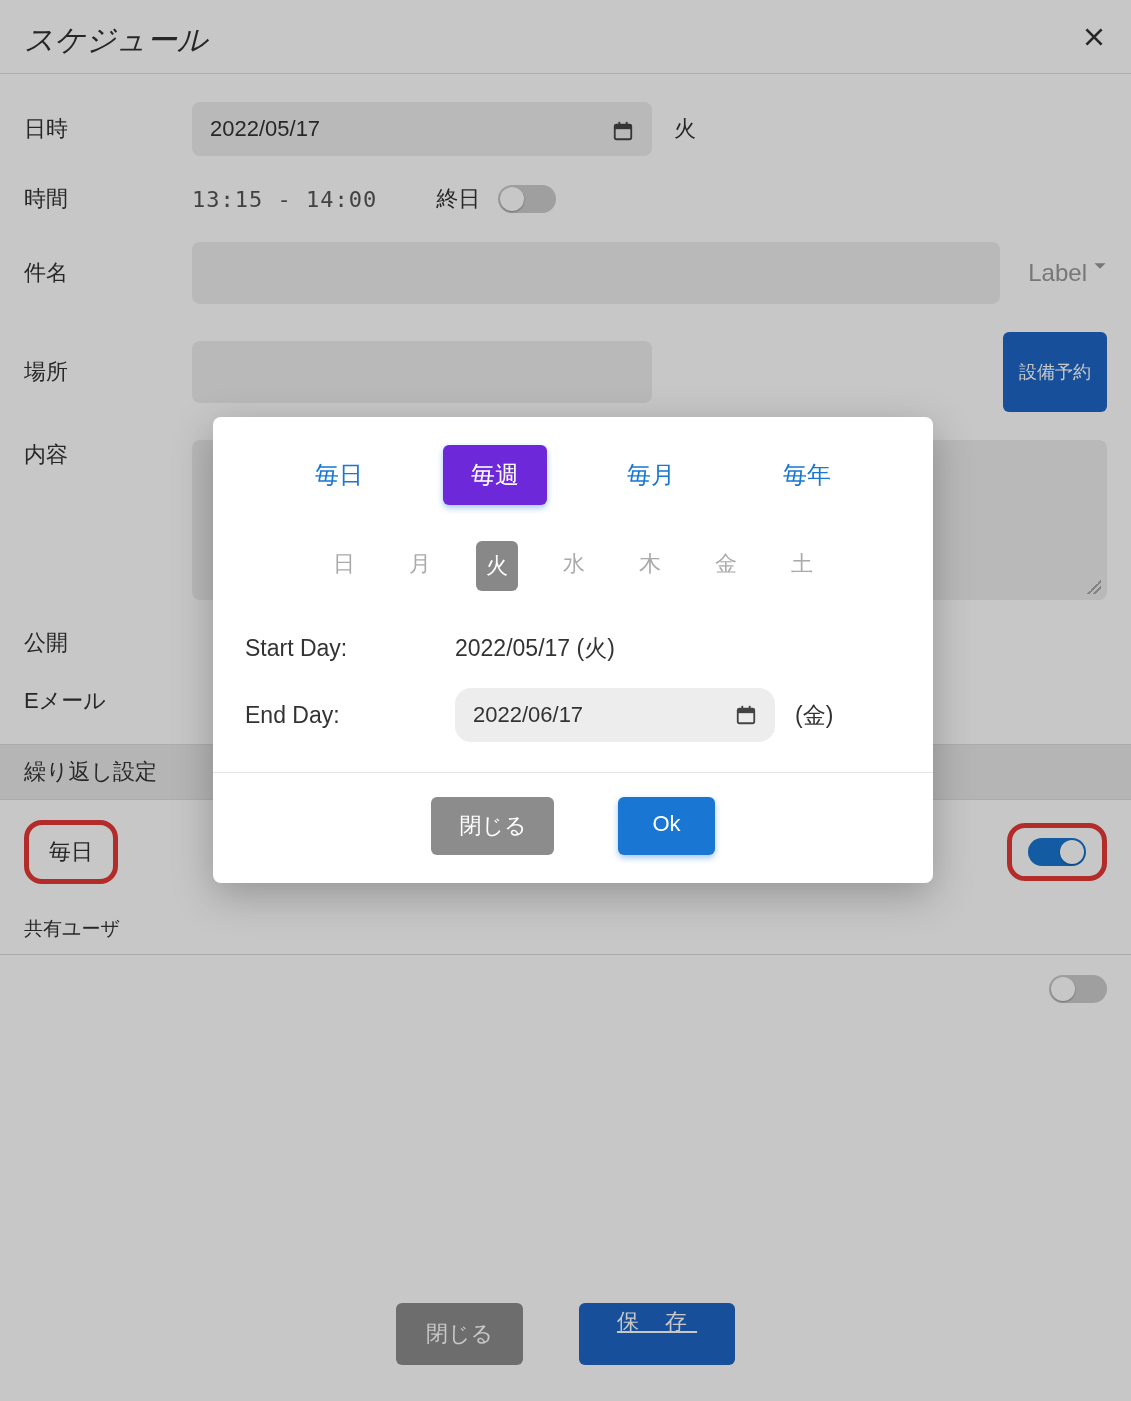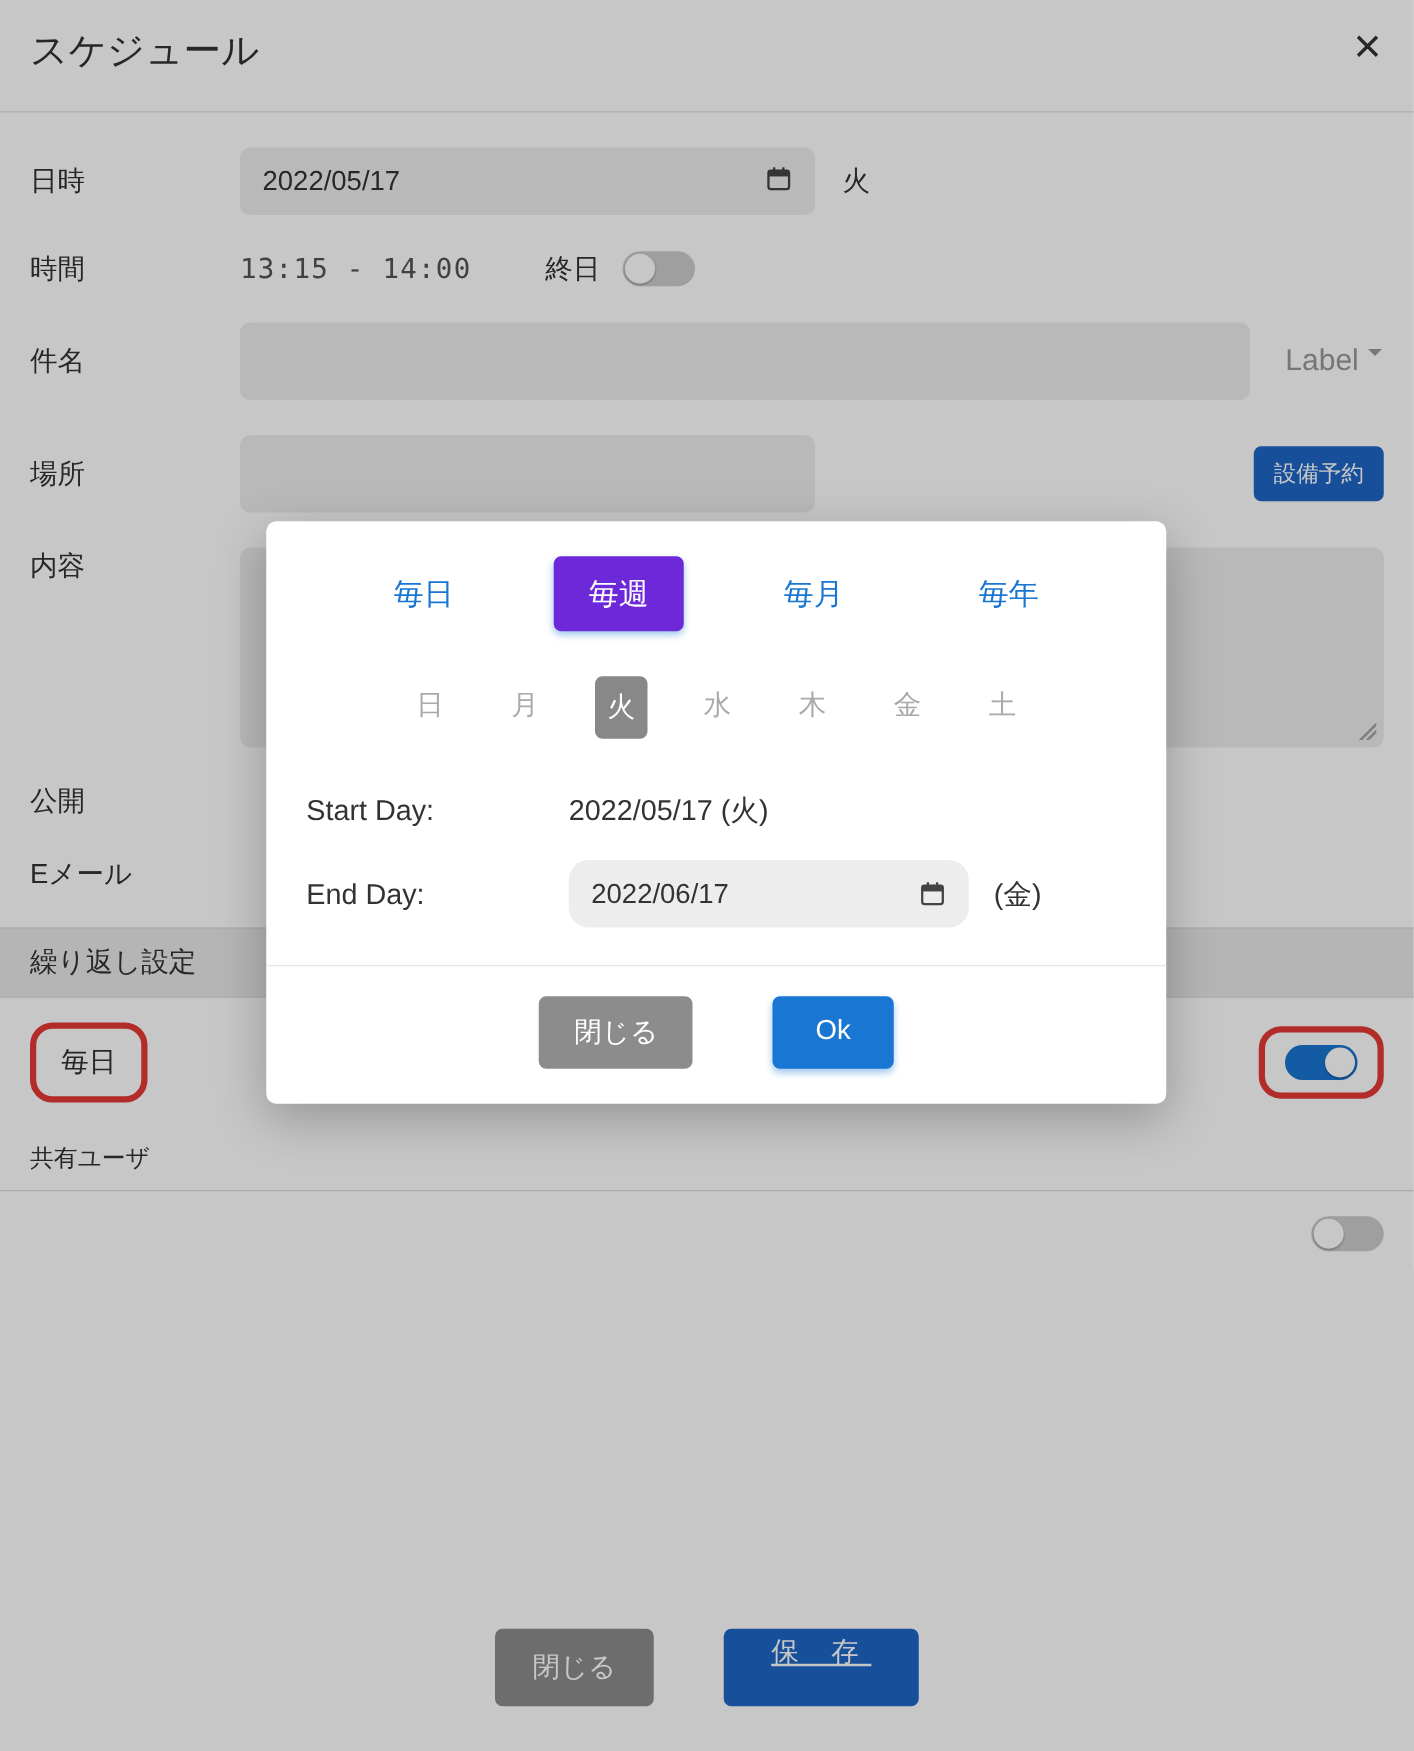--- a/index.html
+++ b/index.html
@@ -1,36 +1,36 @@
 <!DOCTYPE html>
 <html><head>
 <meta charset="utf-8">
 <style>
 * { box-sizing: border-box; margin: 0; padding: 0; font-family: "Segoe UI", "Hiragino Sans", "Meiryo", sans-serif; }
 body { width: 1131px; height: 1401px; background: #f0f0f0; position: relative; overflow: hidden; }
 .backdrop { position: absolute; inset: 0; background: #fff; }
-.header { display: flex; align-items: center; justify-content: space-between; padding: 20px 24px 28px 24px; border-bottom: 1px solid #e0e0e0; }
+.header { display: flex; align-items: center; justify-content: space-between; padding: 20px 24px 12px 24px; border-bottom: 1px solid #e0e0e0; font-style: italic; }
 .header-title { font-size: 30px; color: #333; }
 .close-x { font-size: 28px; color: #333; cursor: pointer; }
 .form { padding: 28px 24px 0 24px; }
 .row { display: flex; align-items: center; margin-bottom: 28px; }
 .row-label { font-size: 22px; color: #333; width: 168px; flex-shrink: 0; }
-.date-input { background: #ededed; border-radius: 8px; padding: 14px 18px; display: flex; align-items: flex-start; justify-content: space-between; width: 460px; font-size: 22px; color: #333; }
+.date-input { background: #ededed; border-radius: 8px; padding: 14px 18px; display: flex; align-items: flex-end; justify-content: space-between; width: 460px; font-size: 22px; color: #333; }
 .cal-icon { width: 22px; height: 22px; }
 .day-label { font-size: 22px; color: #333; margin-left: 22px; }
 .time-text { font-size: 22px; color: #555; font-family: monospace; letter-spacing: 1px; }
 .allday-label { font-size: 22px; color: #333; margin-left: 59px; margin-right: 18px; }
 .toggle { width: 58px; height: 28px; background: #ccc; border-radius: 14px; position: relative; }
 .toggle::after { content: ""; position: absolute; width: 24px; height: 24px; background: #fff; border-radius: 50%; top: 2px; left: 2px; box-shadow: 0 1px 2px rgba(0,0,0,.3); }
 .toggle.on { background: #1976d2; }
 .toggle.on::after { left: auto; right: 2px; }
 .input-text { background: #ededed; border: none; border-radius: 8px; height: 62px; flex: 1; }
 .label-dd { font-size: 24px; color: #999; margin-left: 28px; display: flex; align-items: flex-start; gap: 6px; }
 .place-input { background: #ededed; border-radius: 8px; height: 62px; width: 460px; }
-.facility-btn { background: #1e66c7; color: #fff; font-size: 18px; padding: 10px 16px; border-radius: 6px; margin-left: auto; }
+.facility-btn { background: #1e66c7; color: #fff; font-size: 18px; padding: 28px 16px; border-radius: 6px; margin-left: auto; }
 .textarea { background: #ededed; border-radius: 8px; height: 160px; flex: 1; position: relative; }
 .textarea::after { content: ""; position: absolute; right: 6px; bottom: 6px; width: 14px; height: 14px; background: linear-gradient(135deg, transparent 50%, #aaa 50%, #aaa 60%, transparent 60%, transparent 70%, #aaa 70%, #aaa 80%, transparent 80%); }
 .section-label { font-size: 22px; color: #333; padding: 12px 24px; background: #e8e8e8; border-top: 1px solid #ddd; border-bottom: 1px solid #ddd; }
 .repeat-row { display: flex; align-items: center; justify-content: space-between; padding: 20px 24px; }
 .red-box { border: 5px solid #e53935; border-radius: 18px; padding: 12px 20px; }
 .red-box-label { font-size: 22px; color: #333; }
 .red-box-toggle { border: 5px solid #e53935; border-radius: 18px; padding: 10px 16px; }
 .share-label { font-size: 19px; color: #333; padding: 12px 24px; border-bottom: 1px solid #ddd; }
 .share-toggle-row { display: flex; justify-content: flex-end; padding: 20px 24px; }
 .footer { position: absolute; bottom: 0; left: 0; right: 0; display: flex; justify-content: center; gap: 56px; padding: 28px 0 36px 0; }

